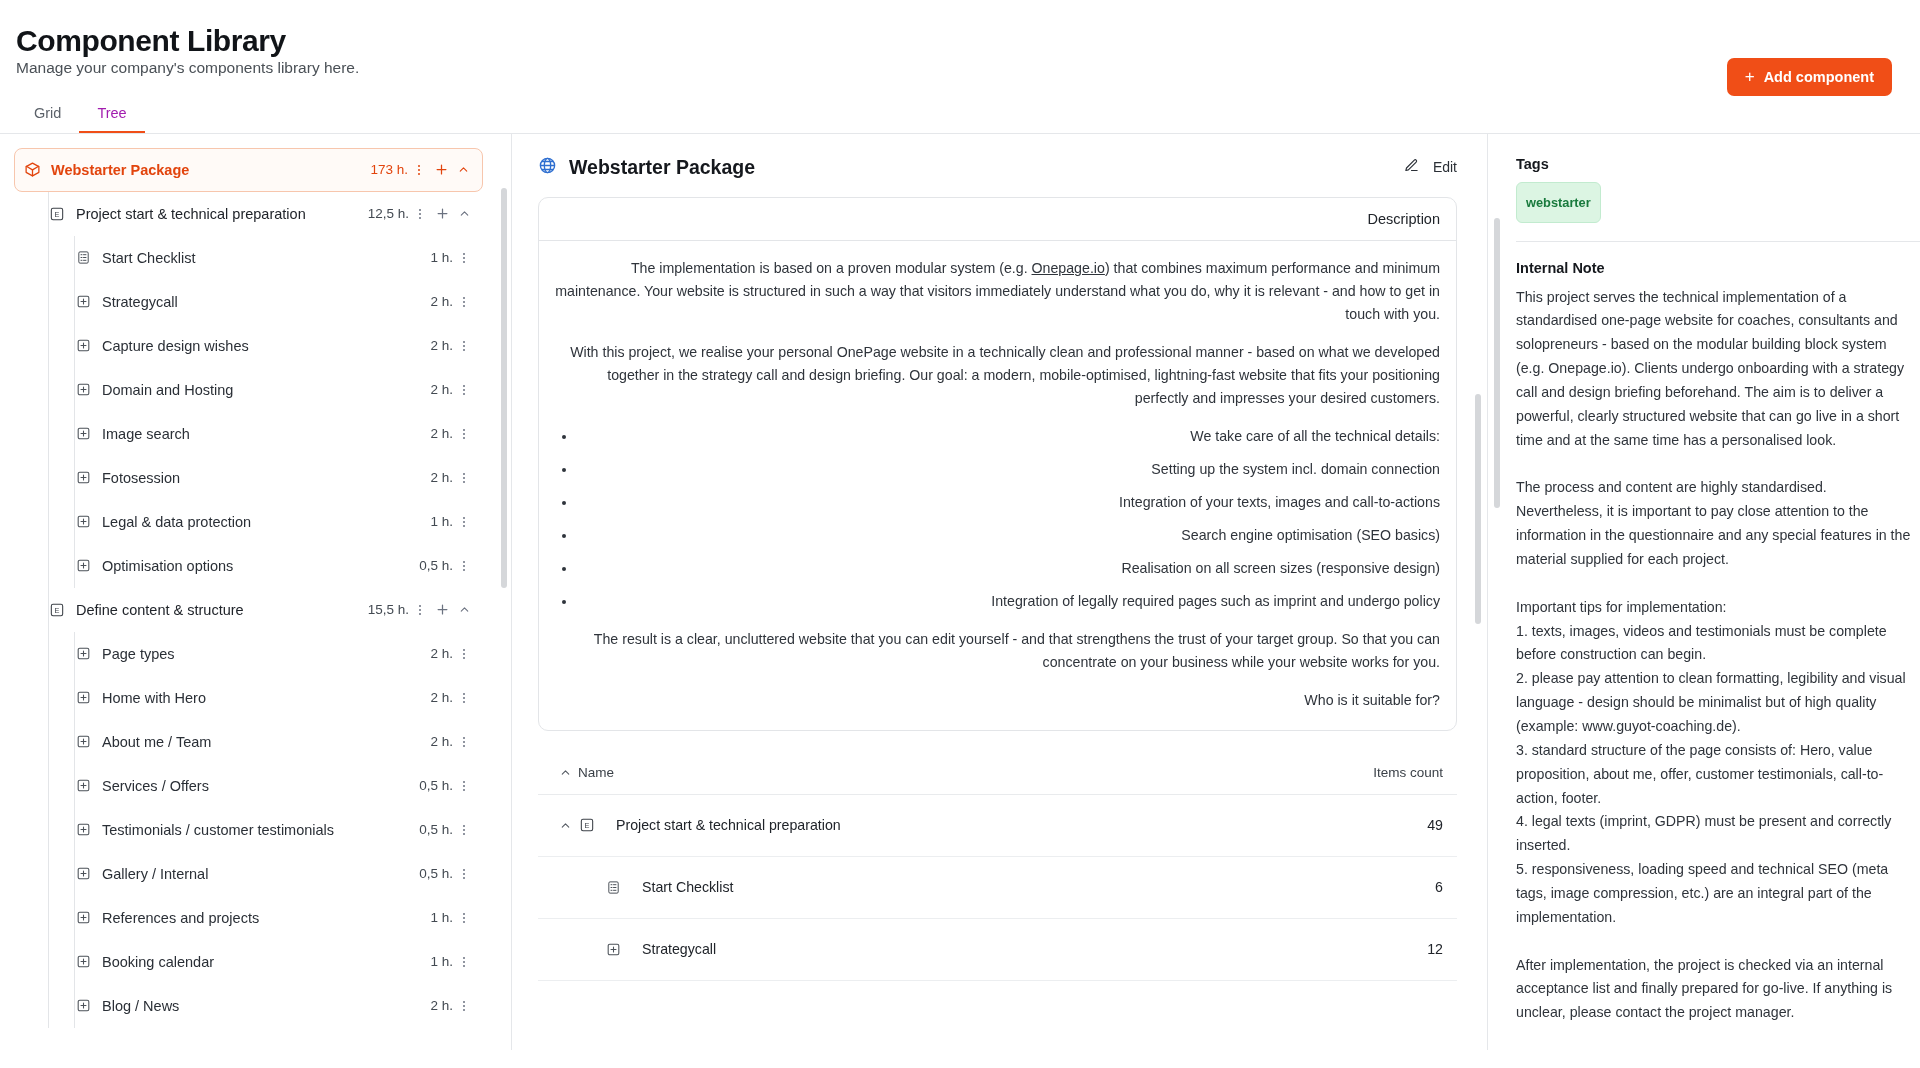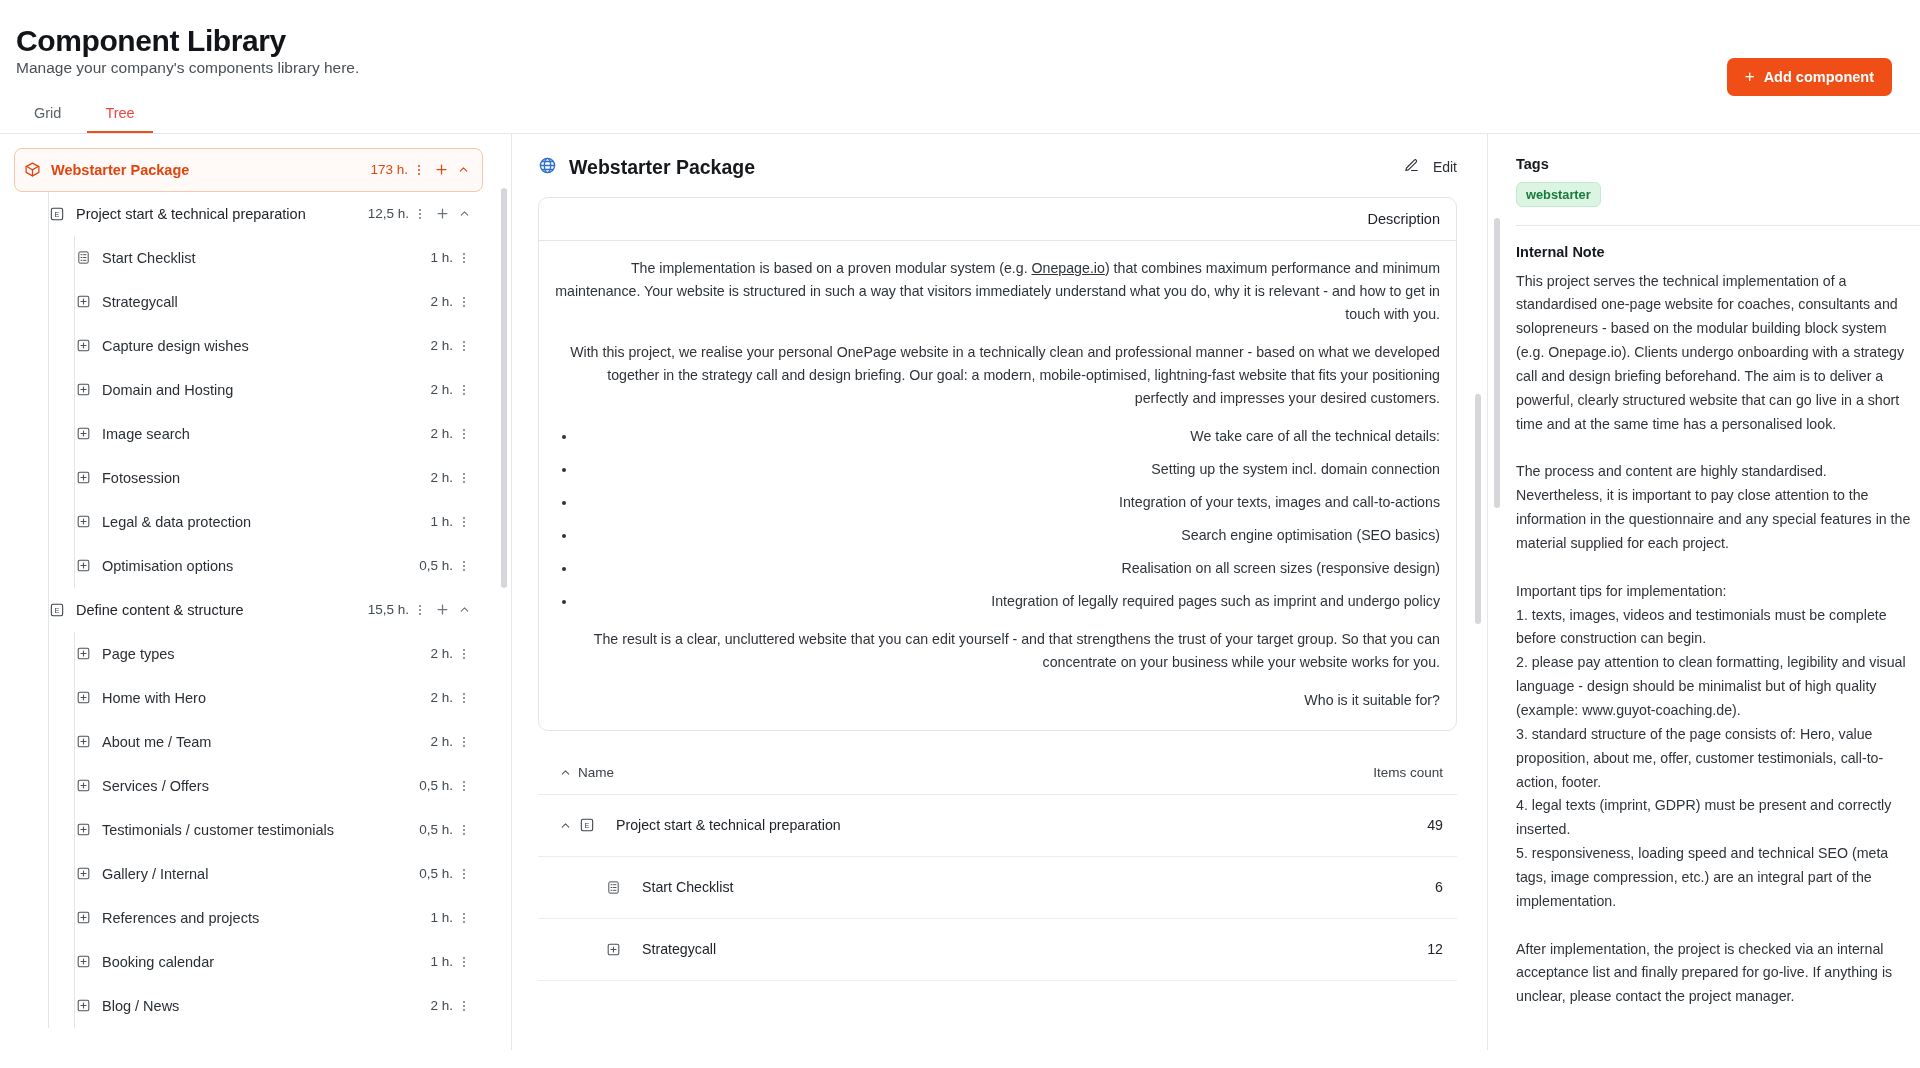--- a/index.html
+++ b/index.html
@@ -50,36 +50,36 @@
   .add-btn .plus {
     font-size: 17px;
     font-weight: 400;
     line-height: 1;
     margin-top: -1px;
   }
 
   
   .tabs {
     display: flex;
-    gap: 8px;
+    gap: 0;
     padding: 14px 0 0 16px;
     border-bottom: 1px solid #e5e7ea;
     margin-top: 8px;
   }
   .tab {
     font-size: 14.5px;
     color: #5b6169;
     padding: 6px 18px 10px 18px;
     cursor: pointer;
     border-bottom: 2.5px solid transparent;
     background: none;
     font-family: "Liberation Sans", sans-serif;
   }
   .tab.active {
-    color: #ef4444;
+    color: #a21caf;
     border-bottom-color: #f04e17;
     font-weight: 400;
   }
 
   
   .layout {
     display: flex;
     height: calc(1068px - 152px);
     align-items: stretch;
   }
@@ -306,21 +306,21 @@
     margin-bottom: 10px;
   }
   .tag {
     display: inline-block;
     background: #dcf5e3;
     color: #197a3d;
     border: 1px solid #c2ebcf;
     border-radius: 6px;
     font-size: 12.8px;
     font-weight: 700;
-    padding: 4px 9px;
+    padding: 12px 9px;
   }
   .meta-divider {
     border-top: 1px solid #e5e7ea;
     margin: 18px 0 18px 0;
   }
   .note-text {
     font-size: 14.2px;
     line-height: 1.68;
     color: #2f343b;
     white-space: pre-wrap;

